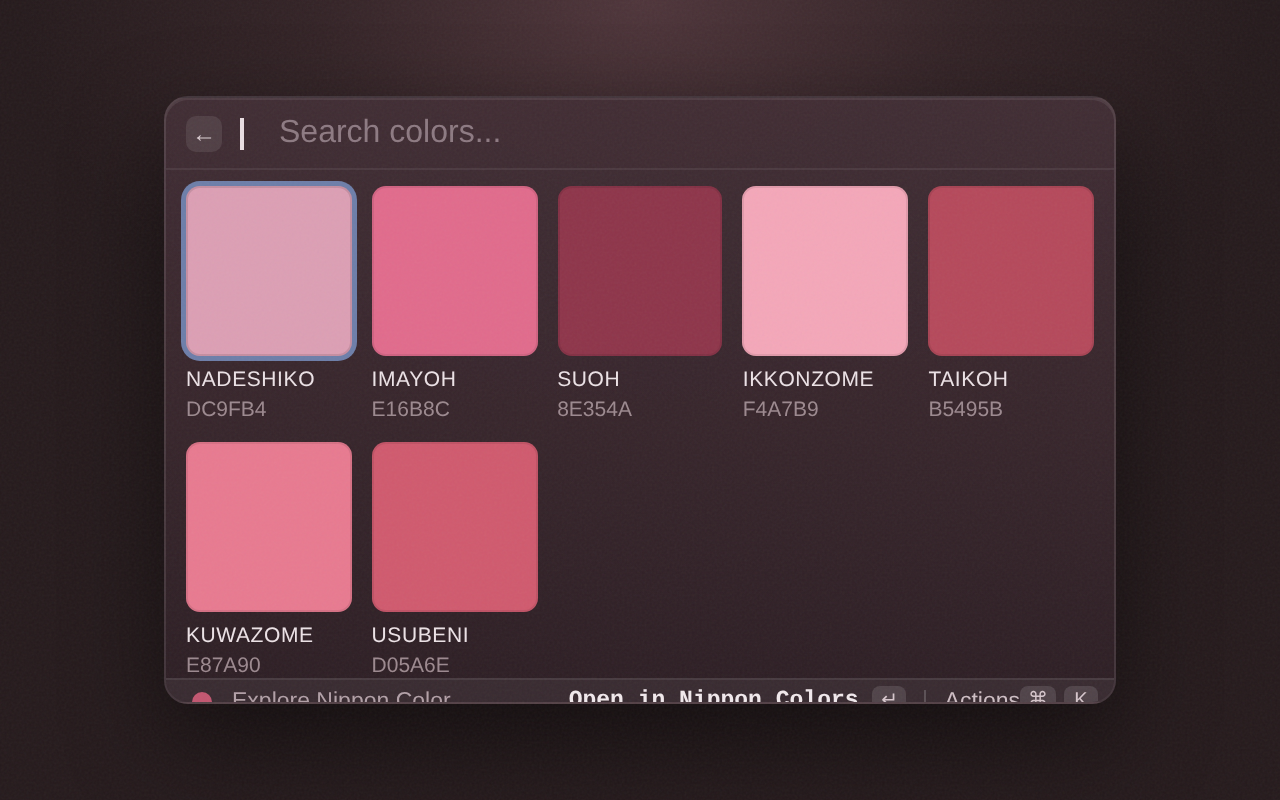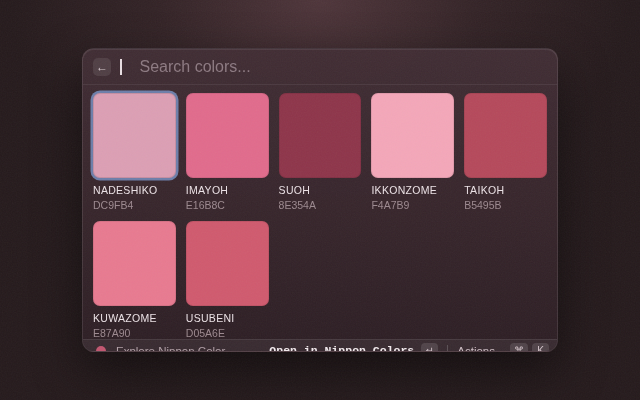--- a/index.html
+++ b/index.html
@@ -64,21 +64,21 @@
   .footer-dot { width: 10px; height: 10px; border-radius: 50%; background: #c25670; margin: 0 10px 0 5px; flex: 0 0 10px; }
   .footer-app { color: #b2a0a7; text-align: center; }
   .spacer { flex: 1; }
   .footer-primary { color: #f1e9ec; font-weight: 700; margin-right: 7px; cursor: pointer; font-family: Liberation Mono, monospace; }
   .kbd {
     background: rgba(255,255,255,0.12); border-radius: 4px;
     color: #d6c6cc; font-size: 10px; line-height: 15px; height: 15px;
     min-width: 17px; padding: 0 4px; text-align: center; cursor: pointer;
   }
   .vdivider { width: 1px; height: 11px; background: rgba(255,255,255,0.18); margin: 0 9px; }
-  .footer-actions { color: #cebec4; margin-right: 15px; cursor: pointer; }
+  .footer-actions { color: #cebec4; margin-right: 0; cursor: pointer; }
   .kbd + .kbd { margin-left: 4px; }
 </style>
 </head>
 <body>
 
 <div class="window">
 
   <div class="search-bar">
     <div class="back-btn">
       <span>←</span>

